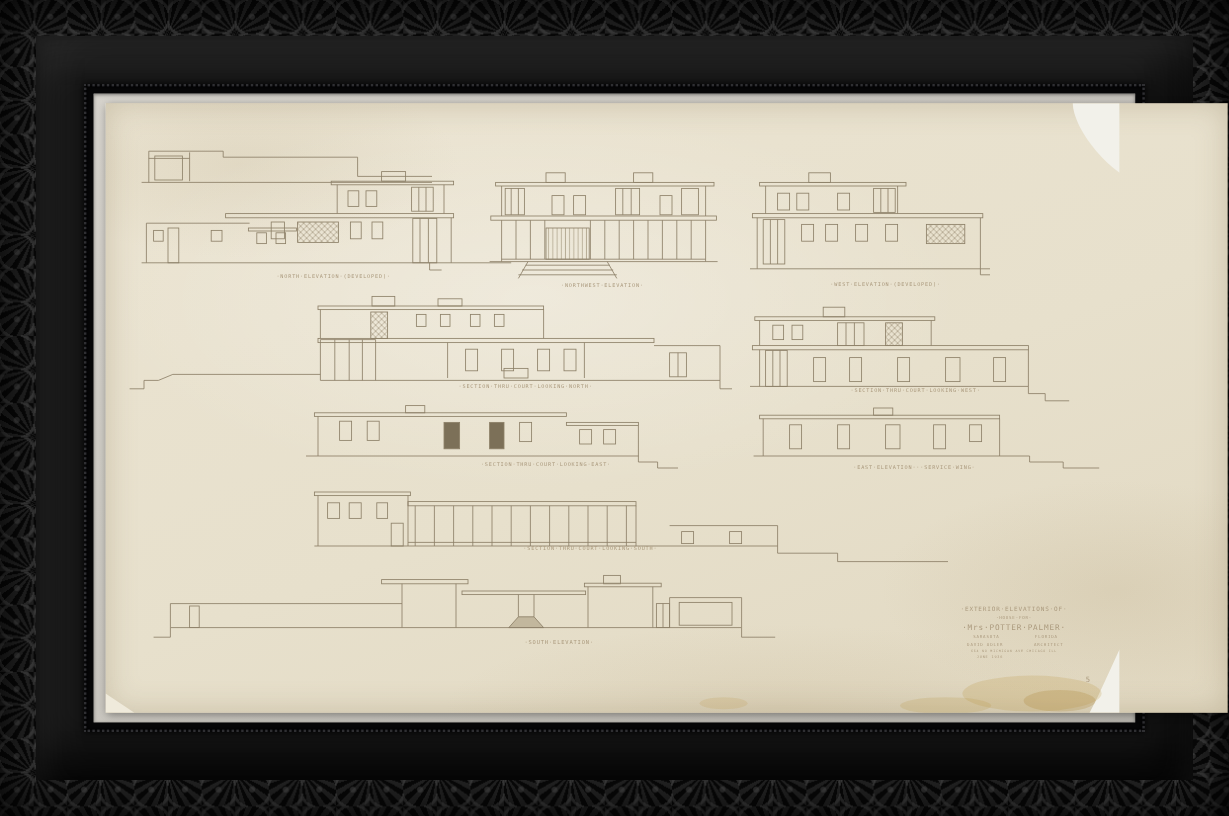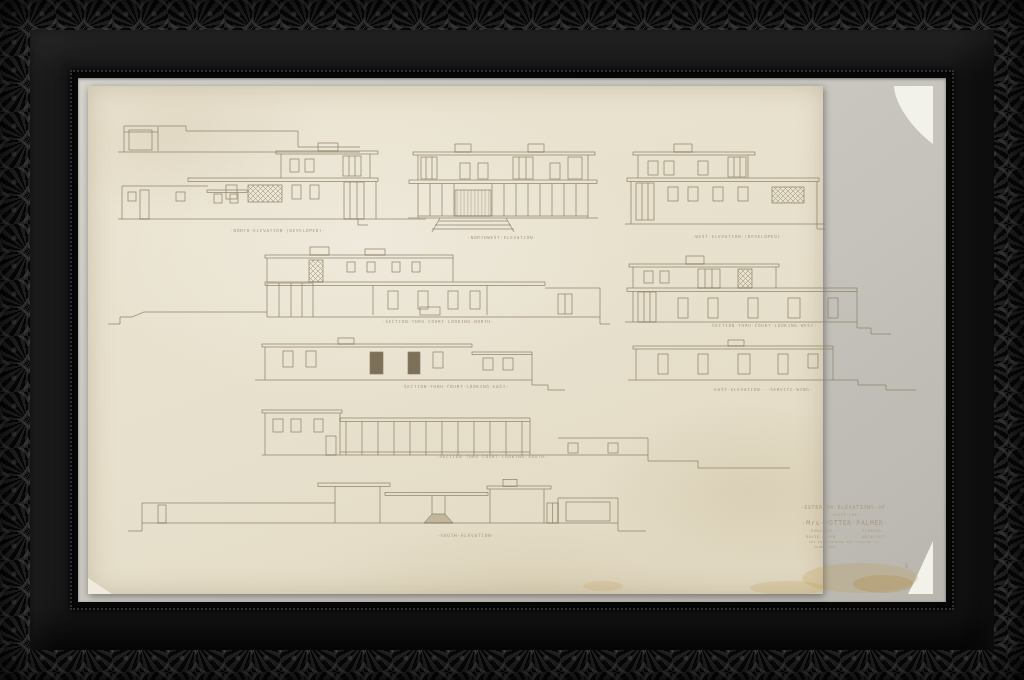--- a/index.html
+++ b/index.html
@@ -36,21 +36,21 @@
     box-shadow:0 0 6px rgba(0,0,0,.9), inset 0 0 4px #000;
   }
   
   .liner{
     position:absolute;inset:78px;
     background:linear-gradient(145deg,#d6d3cc,#c6c3bc 60%,#b9b6af);
     box-shadow:inset 0 1px 3px rgba(0,0,0,.45);
   }
   
   .paper{
-    position:absolute;left:88px;top:86px;width:735px;height:508px;
+    position:absolute;left:88px;top:86px;width:935px;height:508px;
     background:
       radial-gradient(ellipse 55% 45% at 38% 32%, rgba(255,255,255,.28), rgba(255,255,255,0) 70%),
       radial-gradient(ellipse 28% 22% at 12% 10%, rgba(176,160,124,.16), rgba(0,0,0,0) 70%),
       radial-gradient(ellipse 30% 26% at 90% 80%, rgba(176,156,116,.18), rgba(0,0,0,0) 70%),
       radial-gradient(ellipse 40% 18% at 60% 99%, rgba(170,148,104,.14), rgba(0,0,0,0) 75%),
       linear-gradient(160deg,#ebe4d2,#e7e0cc 55%,#e1d8c1);
     box-shadow:inset 0 0 26px rgba(138,122,86,.32), 1px 2px 7px rgba(0,0,0,.4);
   }
   .paper svg{position:absolute;left:0;top:0;}
   .ln{stroke:#8d8068;stroke-width:.7;fill:none;}

